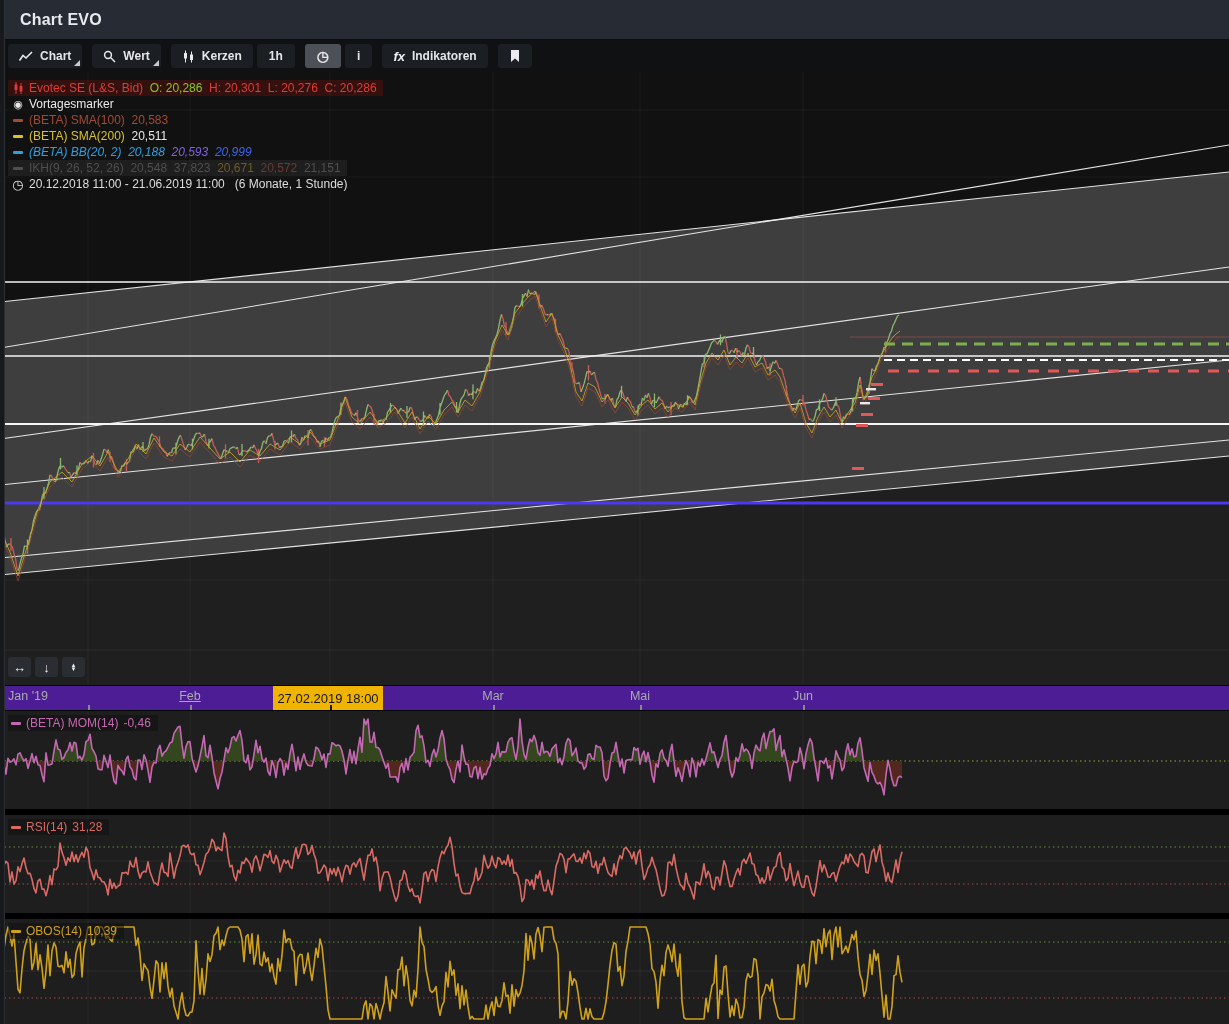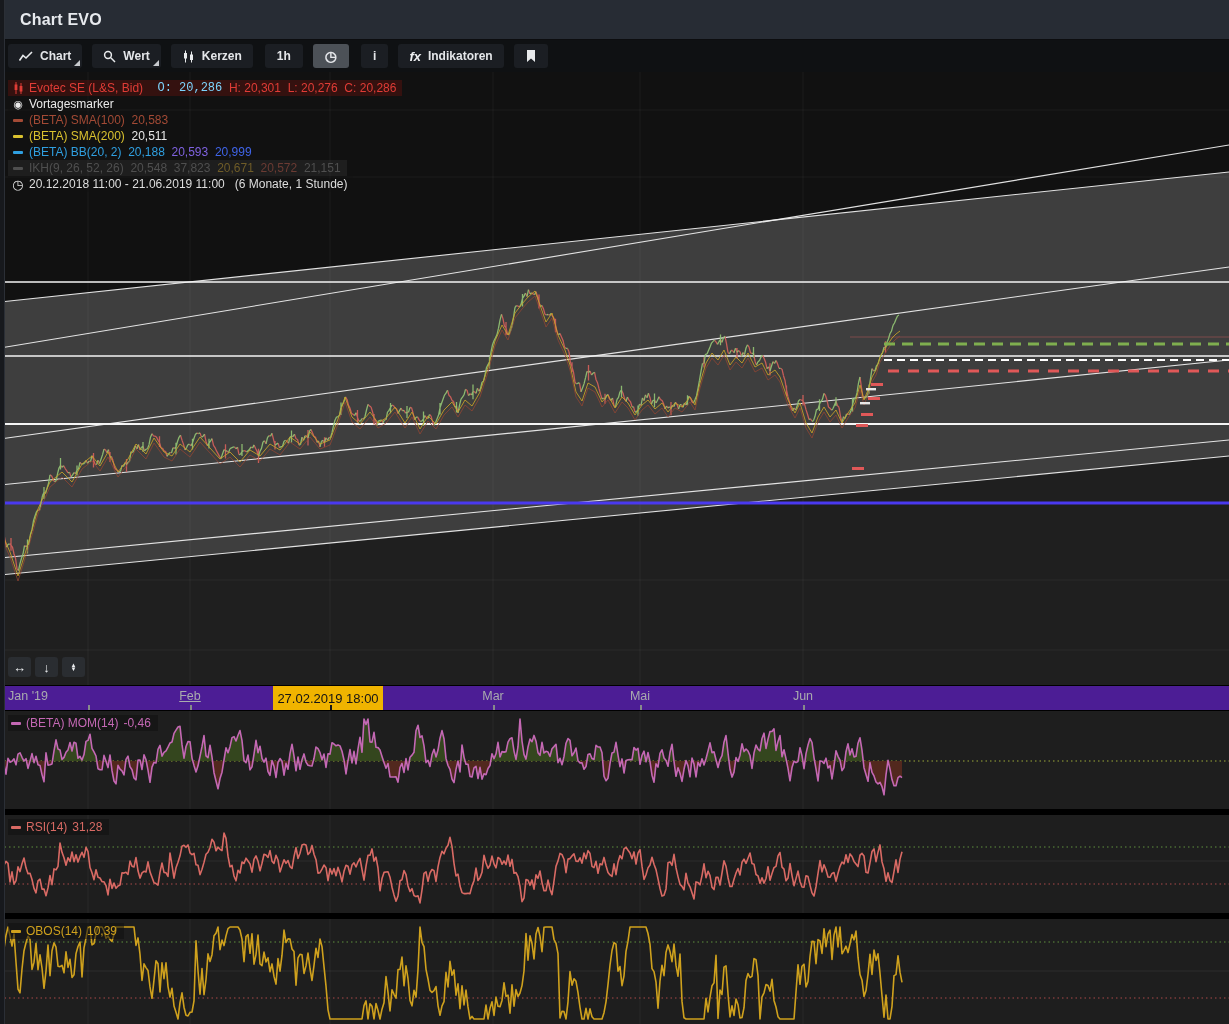--- a/index.html
+++ b/index.html
@@ -4,21 +4,21 @@
 <style>
   html,body{margin:0;padding:0;background:#0b0c0e;}
   #app{position:relative;width:1229px;height:1024px;overflow:hidden;
        font-family:"Liberation Sans",sans-serif;color:#dfe2e6;background:#101214;}
   .edge{position:absolute;left:0;top:0;width:4px;height:100%;background:#17191d;border-right:1px solid #2b2f36;z-index:60;}
   
   .titlebar{height:40px;background:#272c34;border-bottom:1px solid #0c0d0f;display:flex;align-items:center;padding-left:20px;box-sizing:border-box;}
   .titlebar .title{font-size:16px;font-weight:700;color:#e7eaee;letter-spacing:.2px;}
   
   .toolbar{height:32px;background:#0f1113;display:flex;align-items:center;gap:10px;padding-left:8px;box-sizing:border-box;}
-  .tgroup{display:flex;gap:12px;align-items:flex-end;}
+  .tgroup{display:flex;gap:4px;align-items:flex-end;}
   .tbtn{position:relative;display:flex;align-items:center;gap:7px;height:24px;padding:0 11px;
         background:#1b1e23;border-radius:3px;font-size:12px;font-weight:700;color:#e4e6e9;cursor:pointer;}
   .tbtn .corner{position:absolute;right:2px;bottom:2px;width:0;height:0;border-style:solid;
         border-width:0 0 6px 6px;border-color:transparent transparent #c7cace transparent;}
   .tbtn.lit{background:#4c5157;}
   .tbtn.slim{padding:0 12px;}
   .fxg{font-style:italic;font-weight:700;font-size:13px;color:#eef0f2;}
   
   .mainchart{position:relative;height:613px;background:#161616;}
   .mainchart svg,.panel svg{display:block;}
@@ -148,21 +148,21 @@
         <div class="lrow" style="background: rgba(96, 18, 14, 0.45);">
           <span class="licon">
             <svg width="11" height="12" viewBox="0 0 11 12">
               <line x1="3" y1="0" x2="3" y2="12" stroke="#e03c36" stroke-width="1"></line>
               <rect x="1.6" y="2.5" width="2.8" height="5.5" fill="#e03c36"></rect>
               <line x1="8" y1="1" x2="8" y2="12" stroke="#e03c36" stroke-width="1"></line>
               <rect x="6.6" y="4" width="2.8" height="5.5" fill="#e03c36"></rect>
             </svg>
           </span>
           <span class="lseg" style="color: rgb(224, 60, 54);">Evotec SE (L&amp;S, Bid)</span>
-          <span class="lseg" style="color: #7dd3fc; font-family: Liberation Mono, monospace;">  O: 20,286</span>
+          <span class="lseg" style="color: #84cc16;">  O: 20,286</span>
           <span class="lseg" style="color: rgb(224, 60, 54);">  H: 20,301</span>
           <span class="lseg" style="color: rgb(224, 60, 54);">  L: 20,276</span>
           <span class="lseg" style="color: rgb(224, 60, 54);">  C: 20,286</span>
         </div>
         <div class="lrow" style="background: rgba(18, 18, 18, 0.35);">
           <span class="licon" style="color: rgb(233, 233, 233); font-size: 11px;">◉</span>
           <span class="lseg" style="color: rgb(233, 233, 233);">Vortagesmarker</span>
         </div>
         <div class="lrow" style="background: rgba(18, 18, 18, 0.5);">
           <span class="licon">
@@ -171,21 +171,21 @@
           <span class="lseg" style="color: rgb(163, 74, 53);">(BETA) SMA(100)</span>
           <span class="lseg" style="color: rgb(163, 74, 53);">  20,583</span>
         </div>
         <div class="lrow" style="background: rgba(18, 18, 18, 0.5);">
           <span class="licon">
             <span class="dashicon" style="background:#d9c12f"></span>
           </span>
           <span class="lseg" style="color: rgb(217, 193, 47);">(BETA) SMA(200)</span>
           <span class="lseg" style="color: rgb(233, 233, 233);">  20,511</span>
         </div>
-        <div class="lrow" style="background: rgba(18, 18, 18, 0.5);">
+        <div class="lrow" style="background: rgba(18, 18, 18, 0.5); font-style: italic;">
           <span class="licon">
             <span class="dashicon" style="background:#2f9fe0"></span>
           </span>
           <span class="lseg" style="color: rgb(47, 159, 224);">(BETA) BB(20, 2)</span>
           <span class="lseg" style="color: rgb(47, 159, 224);">  20,188</span>
           <span class="lseg" style="color: rgb(127, 98, 224);">  20,593</span>
           <span class="lseg" style="color: rgb(63, 100, 232);">  20,999</span>
         </div>
         <div class="lrow" style="background: rgba(70, 70, 70, 0.25);">
           <span class="licon">

